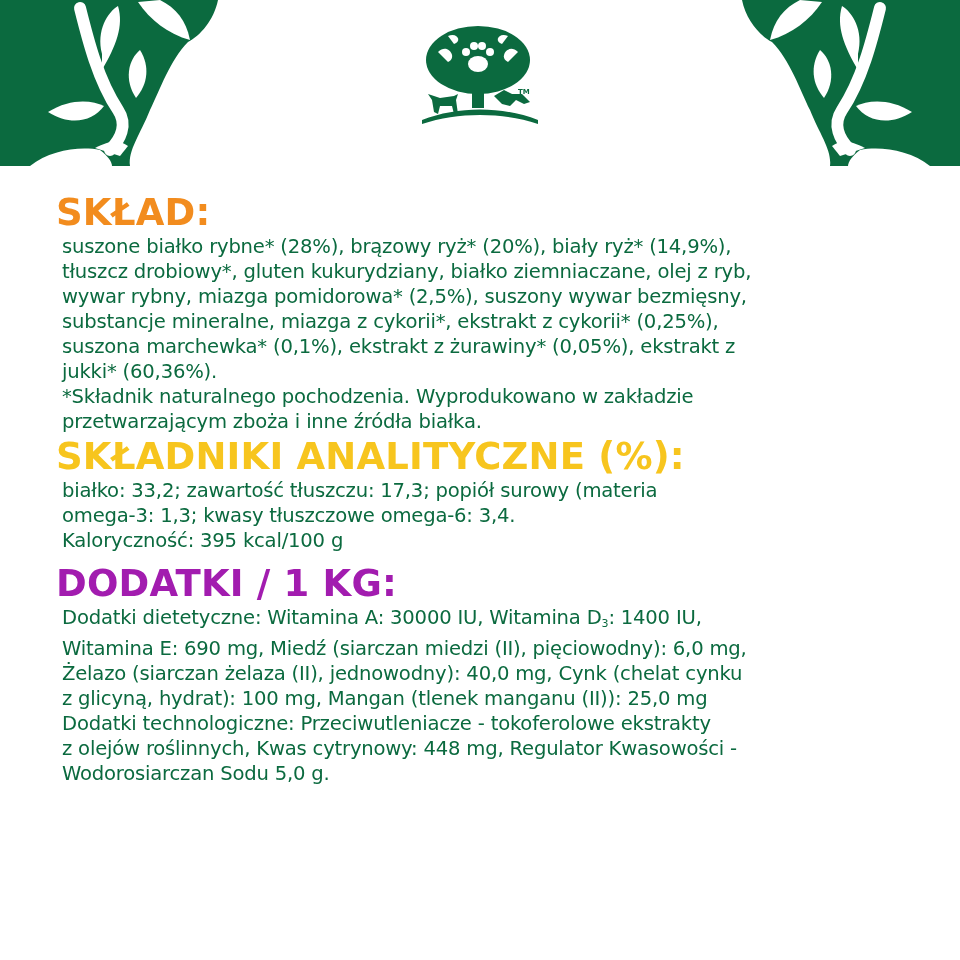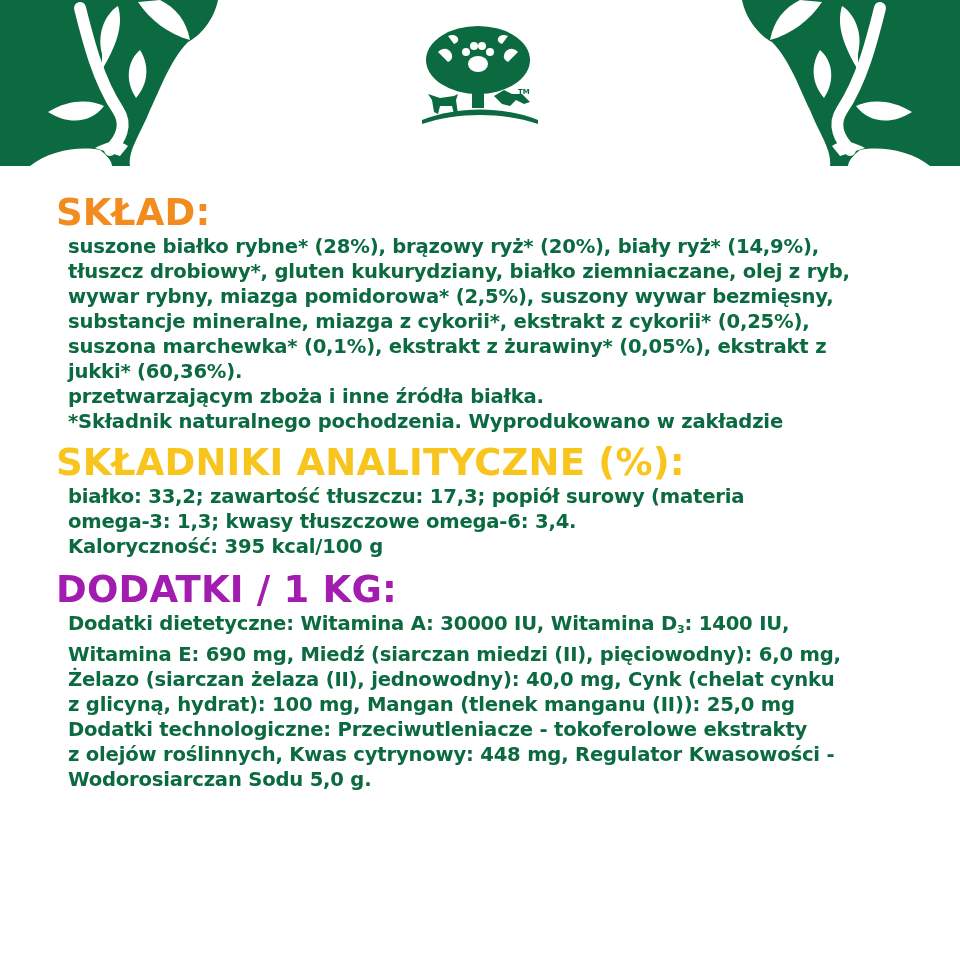--- a/index.html
+++ b/index.html
@@ -6,21 +6,21 @@
   body { width:960px; height:960px; position:relative; overflow:hidden; font-family:"DejaVu Sans", sans-serif; }
   .corner { position:absolute; top:0; width:230px; height:166px; }
   .corner-left { left:0; }
   .corner-right { right:0; }
   .logo { position:absolute; left:418px; top:22px; width:124px; height:106px; }
   .content { position:absolute; left:56px; top:196px; width:880px; color:#0b6a3f; }
   .heading { font-family:"DejaVu Sans", sans-serif; font-weight:bold; font-size:37px; letter-spacing:0.2px; margin:0; line-height:34px; }
   .h-orange { color:#f28c1e; }
   .h-yellow { color:#f7c51e; margin-top:6px; }
   .h-green { color:#a21caf; margin-top:14px; }
-  .para { font-weight:bold; font-size:19.6px; line-height:25px; margin:12px; letter-spacing:-0.2px; white-space:nowrap; }
+  .para { font-weight:normal; font-size:19.6px; line-height:25px; margin:6px; letter-spacing:-0.2px; white-space:nowrap; }
   .para .line { display:block; }
   .sub { font-size:11px; vertical-align:-3px; }
   .sec1 .para { margin-top:4px; }
   .sec2 .para { margin-top:4px; }
   .sec3 .para { margin-top:4px; }
 </style>
 </head>
 <body>
 
 <svg class="corner corner-left" viewBox="0 0 230 166" xmlns="http://www.w3.org/2000/svg">
@@ -75,22 +75,22 @@
 
   <section class="sec1">
     <h2 class="heading h-orange">SKŁAD:</h2>
     <p class="para">
       <span class="line">suszone białko rybne* (28%), brązowy ryż* (20%), biały ryż* (14,9%),</span>
       <span class="line">tłuszcz drobiowy*, gluten kukurydziany, białko ziemniaczane, olej z ryb,</span>
       <span class="line">wywar rybny, miazga pomidorowa* (2,5%), suszony wywar bezmięsny,</span>
       <span class="line">substancje mineralne, miazga z cykorii*, ekstrakt z cykorii* (0,25%),</span>
       <span class="line">suszona marchewka* (0,1%), ekstrakt z żurawiny* (0,05%), ekstrakt z</span>
       <span class="line">jukki* (60,36%).</span>
+      <span class="line">*Składnik naturalnego pochodzenia. Wyprodukowano w zakładzie</span>
       <span class="line">przetwarzającym zboża i inne źródła białka.</span>
-      <span class="line">*Składnik naturalnego pochodzenia. Wyprodukowano w zakładzie</span>
     </p>
   </section>
 
   <section class="sec2">
     <h2 class="heading h-yellow">SKŁADNIKI ANALITYCZNE (%):</h2>
     <p class="para">
       <span class="line">białko: 33,2; zawartość tłuszczu: 17,3; popiół surowy (materia</span>
       <span class="line">omega-3: 1,3; kwasy tłuszczowe omega-6: 3,4.</span>
       <span class="line">Kaloryczność: 395 kcal/100 g</span>
     </p>

